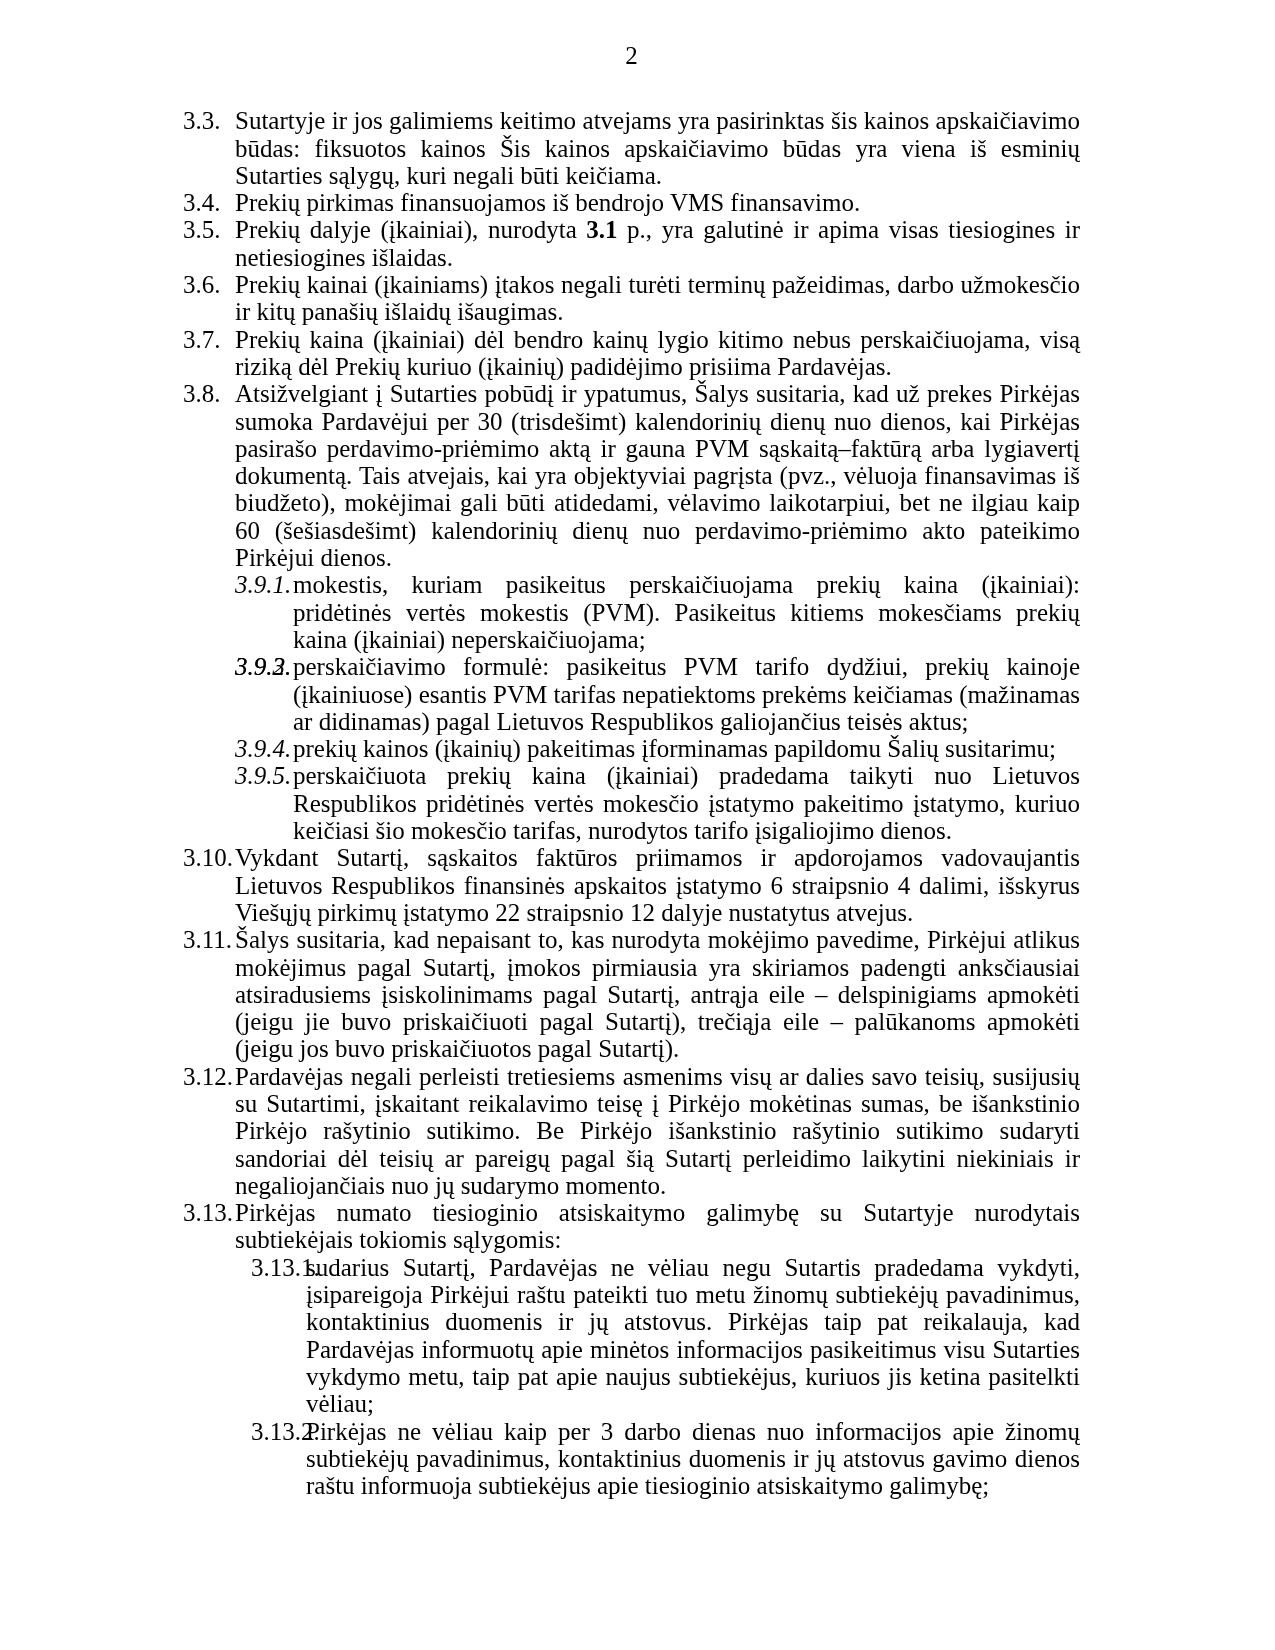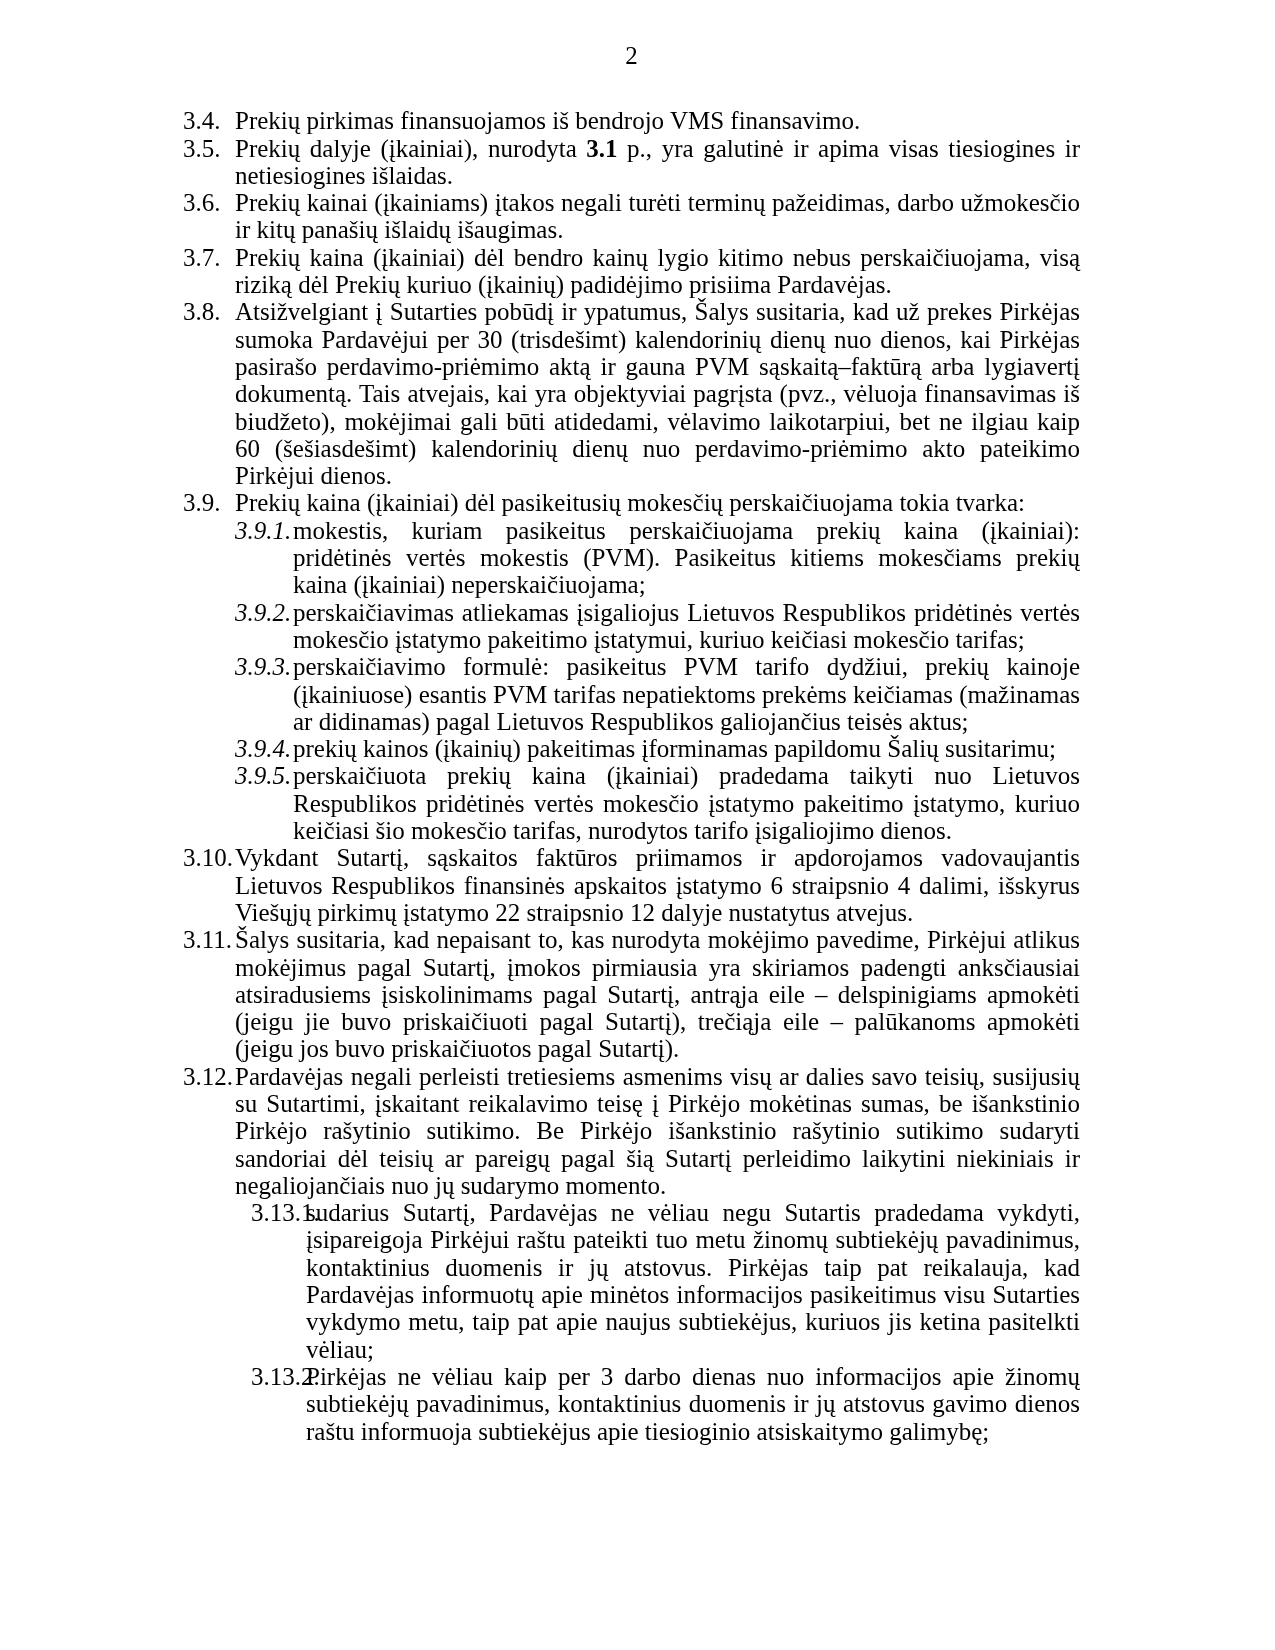--- a/index.html
+++ b/index.html
@@ -45,20 +45,23 @@
   .ref { font-weight: bold; }
 </style>
 </head>
 <body>
 
 <div class="page">
   <div class="page-number">2</div>
 
   <div class="doc">
 
+    <div class="item lvl1">
+      <span class="num">3.3.</span><span class="txt">Sutartyje ir jos galimiems keitimo atvejams yra pasirinktas šis kainos apskaičiavimo būdas: fiksuotos kainos Šis kainos apskaičiavimo būdas yra viena iš esminių Sutarties sąlygų, kuri negali būti keičiama.</span>
+    </div>
 
     <div class="item lvl1">
       <span class="num">3.4.</span><span class="txt">Prekių pirkimas finansuojamos iš bendrojo VMS finansavimo.</span>
     </div>
 
     <div class="item lvl1">
       <span class="num">3.5.</span><span class="txt"><span>Prekių dalyje (įkainiai), nurodyta </span><span class="ref">3.1</span><span> p., yra galutinė ir apima visas tiesiogines ir netiesiogines išlaidas.</span></span>
     </div>
 
     <div class="item lvl1">
@@ -66,30 +69,27 @@
     </div>
 
     <div class="item lvl1">
       <span class="num">3.7.</span><span class="txt">Prekių kaina (įkainiai) dėl bendro kainų lygio kitimo nebus perskaičiuojama, visą riziką dėl Prekių kuriuo (įkainių) padidėjimo prisiima Pardavėjas.</span>
     </div>
 
     <div class="item lvl1">
       <span class="num">3.8.</span><span class="txt">Atsižvelgiant į Sutarties pobūdį ir ypatumus, Šalys susitaria, kad už prekes Pirkėjas sumoka Pardavėjui per 30 (trisdešimt) kalendorinių dienų nuo dienos, kai Pirkėjas pasirašo perdavimo-priėmimo aktą ir gauna PVM sąskaitą–faktūrą arba lygiavertį dokumentą. Tais atvejais, kai yra objektyviai pagrįsta (pvz., vėluoja finansavimas iš biudžeto), mokėjimai gali būti atidedami, vėlavimo laikotarpiui, bet ne ilgiau kaip 60 (šešiasdešimt) kalendorinių dienų nuo perdavimo-priėmimo akto pateikimo Pirkėjui dienos.</span>
     </div>
 
-    <div class="item lvl1">
-      <span class="num">3.9.</span><span class="txt">Prekių kaina (įkainiai) dėl pasikeitusių mokesčių perskaičiuojama tokia tvarka:</span>
-    </div>
 
     <div class="item lvl2a">
       <span class="num">3.9.1.</span><span class="txt">mokestis, kuriam pasikeitus perskaičiuojama prekių kaina (įkainiai): pridėtinės vertės mokestis (PVM). Pasikeitus kitiems mokesčiams prekių kaina (įkainiai) neperskaičiuojama;</span>
     </div>
 
     <div class="item lvl2a">
-      <span class="num">3.9.2.</span><span class="txt">perskaičiavimas atliekamas įsigaliojus Lietuvos Respublikos pridėtinės vertės mokesčio įstatymo pakeitimo įstatymui, kuriuo keičiasi mokesčio tarifas;</span>
+      <span class="num">3.9.2.</span>
     </div>
 
     <div class="item lvl2a">
       <span class="num">3.9.3.</span><span class="txt">perskaičiavimo formulė: pasikeitus PVM tarifo dydžiui, prekių kainoje (įkainiuose) esantis PVM tarifas nepatiektoms prekėms keičiamas (mažinamas ar didinamas) pagal Lietuvos Respublikos galiojančius teisės aktus;</span>
     </div>
 
     <div class="item lvl2a">
       <span class="num">3.9.4.</span><span class="txt">prekių kainos (įkainių) pakeitimas įforminamas papildomu Šalių susitarimu;</span>
     </div>
 
@@ -102,20 +102,23 @@
     </div>
 
     <div class="item lvl1">
       <span class="num">3.11.</span><span class="txt">Šalys susitaria, kad nepaisant to, kas nurodyta mokėjimo pavedime, Pirkėjui atlikus mokėjimus pagal Sutartį, įmokos pirmiausia yra skiriamos padengti anksčiausiai atsiradusiems įsiskolinimams pagal Sutartį, antrąja eile – delspinigiams apmokėti (jeigu jie buvo priskaičiuoti pagal Sutartį), trečiąja eile – palūkanoms apmokėti (jeigu jos buvo priskaičiuotos pagal Sutartį).</span>
     </div>
 
     <div class="item lvl1">
       <span class="num">3.12.</span><span class="txt">Pardavėjas negali perleisti tretiesiems asmenims visų ar dalies savo teisių, susijusių su Sutartimi, įskaitant reikalavimo teisę į Pirkėjo mokėtinas sumas, be išankstinio Pirkėjo rašytinio sutikimo. Be Pirkėjo išankstinio rašytinio sutikimo sudaryti sandoriai dėl teisių ar pareigų pagal šią Sutartį perleidimo laikytini niekiniais ir negaliojančiais nuo jų sudarymo momento.</span>
     </div>
 
+    <div class="item lvl1">
+      <span class="num">3.13.</span><span class="txt">Pirkėjas numato tiesioginio atsiskaitymo galimybę su Sutartyje nurodytais subtiekėjais tokiomis sąlygomis:</span>
+    </div>
 
     <div class="item lvl2b">
       <span class="num">3.13.1.</span><span class="txt">sudarius Sutartį, Pardavėjas ne vėliau negu Sutartis pradedama vykdyti, įsipareigoja Pirkėjui raštu pateikti tuo metu žinomų subtiekėjų pavadinimus, kontaktinius duomenis ir jų atstovus. Pirkėjas taip pat reikalauja, kad Pardavėjas informuotų apie minėtos informacijos pasikeitimus visu Sutarties vykdymo metu, taip pat apie naujus subtiekėjus, kuriuos jis ketina pasitelkti vėliau;</span>
     </div>
 
     <div class="item lvl2b">
       <span class="num">3.13.2.</span><span class="txt">Pirkėjas ne vėliau kaip per 3 darbo dienas nuo informacijos apie žinomų subtiekėjų pavadinimus, kontaktinius duomenis ir jų atstovus gavimo dienos raštu informuoja subtiekėjus apie tiesioginio atsiskaitymo galimybę;</span>
     </div>
 
   </div>

